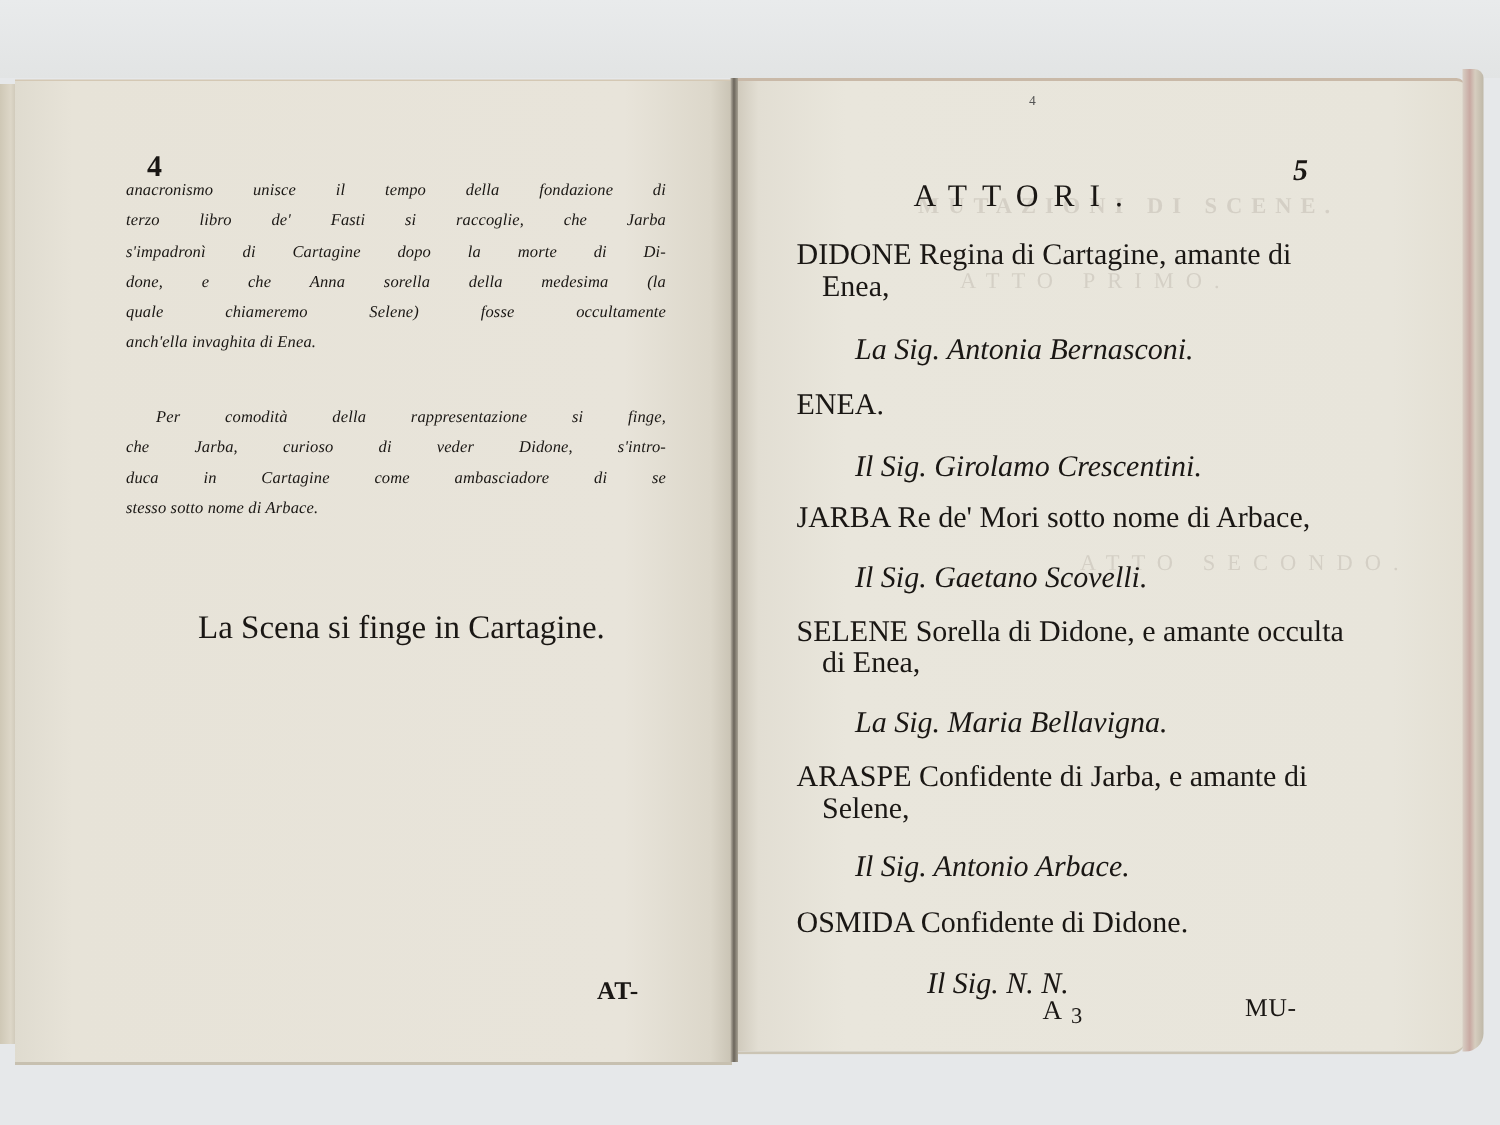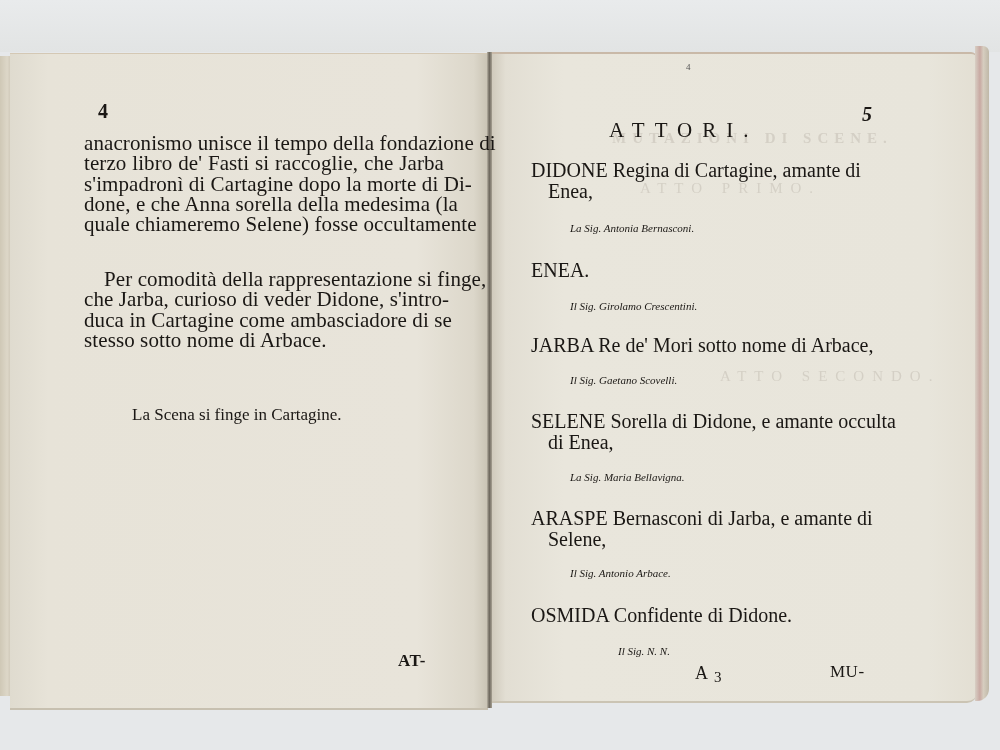--- a/index.html
+++ b/index.html
@@ -41,42 +41,41 @@
       border-radius: 0 6px 12px 0;
     }
     .gutter {
       position: absolute; left: 487px; top: 52px; width: 5px; height: 656px;
       background: linear-gradient(90deg, #b9b3a5, #6b655b 45%, #a6a092);
     }
     .pageno {
       position: absolute; font-weight: bold; font-size: 20px;
     }
     .text-block {
-      position: absolute; font-size: 21px; line-height: 20.3px;
+      position: absolute; font-style: italic; font-size: 11px; line-height: 20.3px;
       letter-spacing: 0.1px;
-      margin-top: 16px;
     }
     .text-block .line { white-space: nowrap; display: block; }
     .text-block .justify { text-align: justify; text-align-last: justify; }
     .indent { padding-left: 20px; }
     .scena {
-      position: absolute; left: 132px; top: 405px; font-size: 17px; white-space: nowrap;
+      position: absolute; left: 132px; top: 405px; font-size: 22px; white-space: nowrap;
     }
     .catchword {
       position: absolute; font-size: 17px; font-weight: bold; letter-spacing: 0.5px;
     }
     .attori-title {
       position: absolute; left: 609px; top: 118px; font-size: 21px; letter-spacing: 10px; white-space: nowrap;
     }
     .role {
       position: absolute; left: 531px; font-size: 20px; line-height: 21px; white-space: nowrap;
     }
     .role .cont { display: block; padding-left: 17px; }
     .singer {
-      position: absolute; left: 570px; font-size: 11px; font-style: italic; white-space: nowrap;
+      position: absolute; left: 570px; font-size: 20px; font-style: italic; white-space: nowrap;
     }
     .sig-mark {
       position: absolute; left: 695px; top: 663px; font-size: 18px; white-space: nowrap;
     }
     .sig-mark .num { font-size: 15px; position: relative; top: 3px; margin-left: 6px; }
     .tiny-mark { position: absolute; left: 686px; top: 62px; font-size: 9px; color: #555; }
     .bleed {
       position: absolute; color: rgba(120,112,100,0.18); font-size: 14px; white-space: nowrap;
     }
   </style>
@@ -96,23 +95,24 @@
 <div class="bleed" style="left:720px;top:368px;letter-spacing:8px;font-size:15px;">ATTO SECONDO.</div>
 
 <div class="pageno" style="left:98px;top:100px;">4</div>
 
 <div class="text-block" style="left:84px;top:117px;width:360px;">
   <span class="line justify">anacronismo unisce il tempo della fondazione di</span>
   <span class="line justify">terzo libro de' Fasti si raccoglie, che Jarba</span>
   <span class="line justify">s'impadronì di Cartagine dopo la morte di Di-</span>
   <span class="line justify">done, e che Anna sorella della medesima (la</span>
   <span class="line justify">quale chiameremo Selene) fosse occultamente</span>
+  <span class="line">anch'ella invaghita di Enea.</span>
 </div>
 
-<div class="text-block" style="left:84px;top:253px;width:360px;">
+<div class="text-block" style="left:84px;top:268px;width:360px;">
   <span class="line justify indent">Per comodità della rappresentazione si finge,</span>
   <span class="line justify">che Jarba, curioso di veder Didone, s'intro-</span>
   <span class="line justify">duca in Cartagine come ambasciadore di se</span>
   <span class="line">stesso sotto nome di Arbace.</span>
 </div>
 
 <div class="scena">La Scena si finge in Cartagine.</div>
 
 <div class="catchword" style="left:398px;top:651px;">AT-</div>
 
@@ -141,21 +141,21 @@
 
 <div class="role" style="top:411px;">
   <span>SELENE</span>
   <span>Sorella di Didone, e amante occulta</span>
   <span class="cont">di Enea,</span>
 </div>
 <div class="singer" style="top:471px;">La Sig. Maria Bellavigna.</div>
 
 <div class="role" style="top:508px;">
   <span>ARASPE</span>
-  <span>Bernasconi di Jarba, e amante di</span>
+  <span>Confidente di Jarba, e amante di</span>
   <span class="cont">Selene,</span>
 </div>
 <div class="singer" style="top:567px;">Il Sig. Antonio Arbace.</div>
 
 <div class="role" style="top:605px;">
   <span>OSMIDA</span>
   <span>Confidente di Didone.</span>
 </div>
 <div class="singer" style="top:645px;margin-left:48px;">Il Sig. N. N.</div>
 

